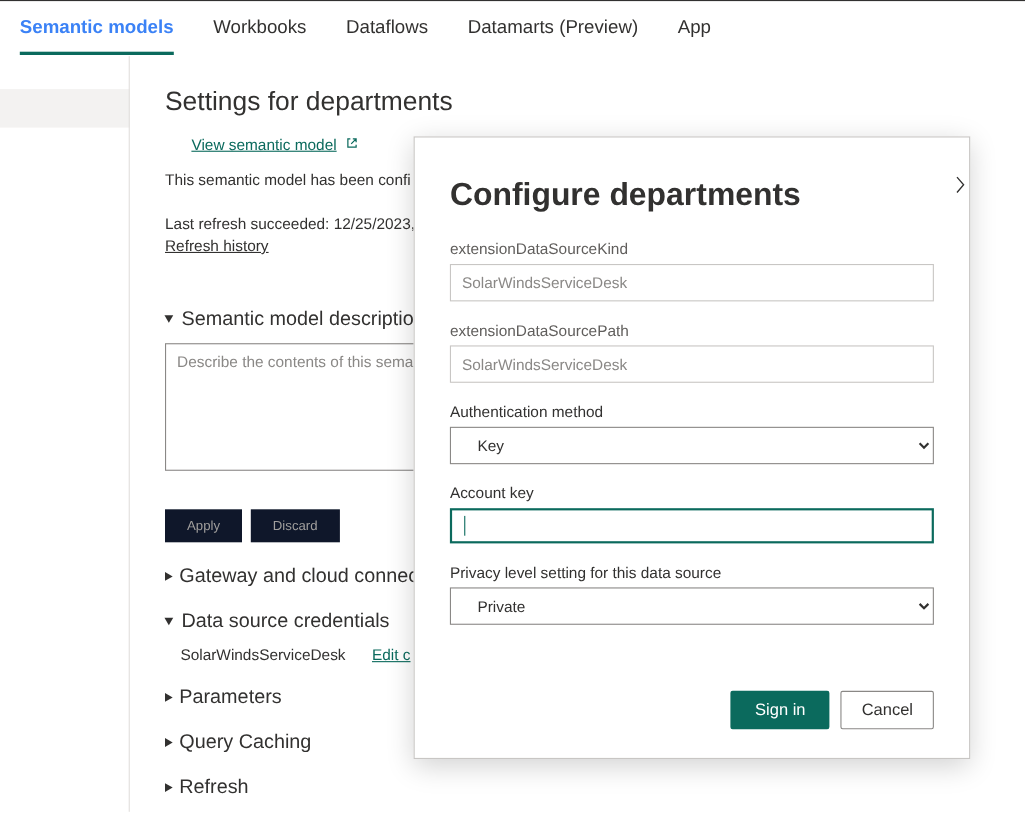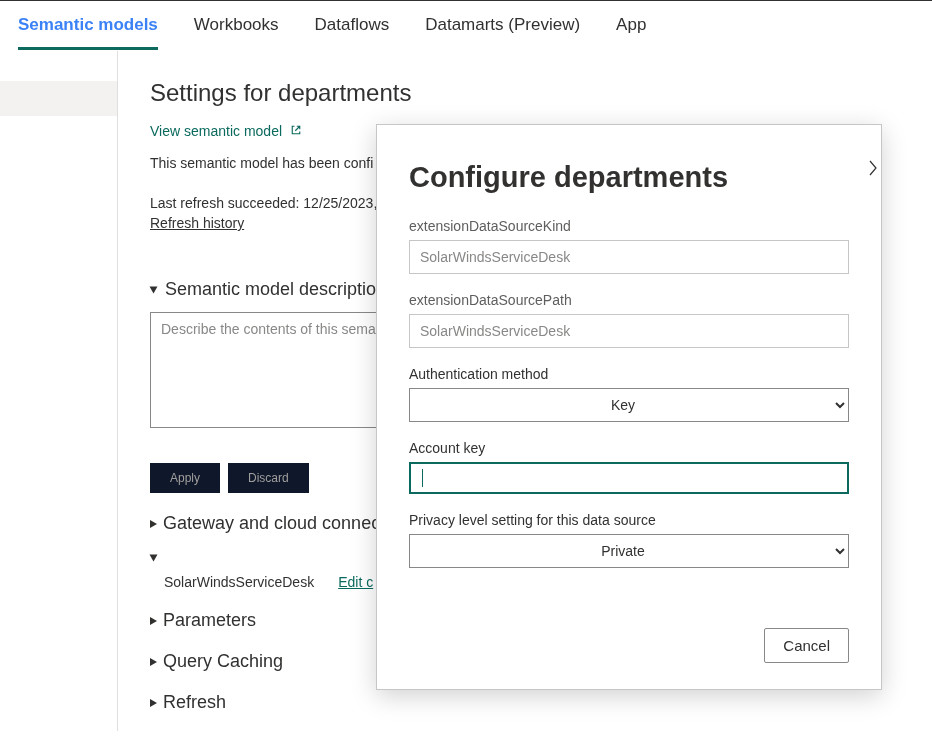--- a/index.html
+++ b/index.html
@@ -62,22 +62,24 @@
       margin-bottom: 16px;
     }
     .link-row {
       display: flex;
       align-items: center;
       gap: 8px;
       margin-bottom: 16px;
     }
     .link {
       color: #0B6A5D;
-      font-size: 14px;
-      cursor: pointer;
+      text-decoration: underline;
+      font-size: 14px;
+      cursor: pointer;
+      margin-left: 24px;
     }
     .external-icon {
       width: 12px;
       height: 12px;
       display: inline-block;
     }
     .info-text {
       font-size: 14px;
       color: #323130;
       margin-bottom: 24px;
@@ -219,21 +221,20 @@
     }
     .field-select {
       width: 100%;
       height: 34px;
       border: 1px solid #8a8886;
       padding: 0 20px;
       font-size: 14px;
       color: #323130;
       background: #ffffff;
       margin-bottom: 18px;
-      text-align: center;
     }
     .field-input.focused {
       border: 2px solid #0B6A5D;
       outline: none;
       height: 32px;
       padding: 0 9px;
     }
     .modal-footer {
       position: absolute;
       bottom: 26px;
@@ -311,20 +312,21 @@
       <button class="btn">Discard</button>
     </div>
 
     <div class="section-header">
       <span class="triangle right"></span>
       <span>Gateway and cloud connec</span>
     </div>
 
     <div class="section-header">
       <span class="triangle open"></span>
+      <span>Data source credentials</span>
     </div>
     <div class="ds-line">
       <span class="ds-name">SolarWindsServiceDesk</span>
       <a class="edit-link">Edit c</a>
     </div>
 
     <div class="section-header">
       <span class="triangle right"></span>
       <span>Parameters</span>
     </div>
@@ -364,15 +366,16 @@
   <div class="field-input focused" style="display:flex;align-items:center;">
     <span class="cursor-bar"></span>
   </div>
 
   <label class="field-label dark">Privacy level setting for this data source</label>
   <select class="field-select">
     <option>Private</option>
   </select>
 
   <div class="modal-footer">
+    <button class="btn-primary">Sign in</button>
     <button class="btn-secondary">Cancel</button>
   </div>
 </div>
 
 </body></html>

